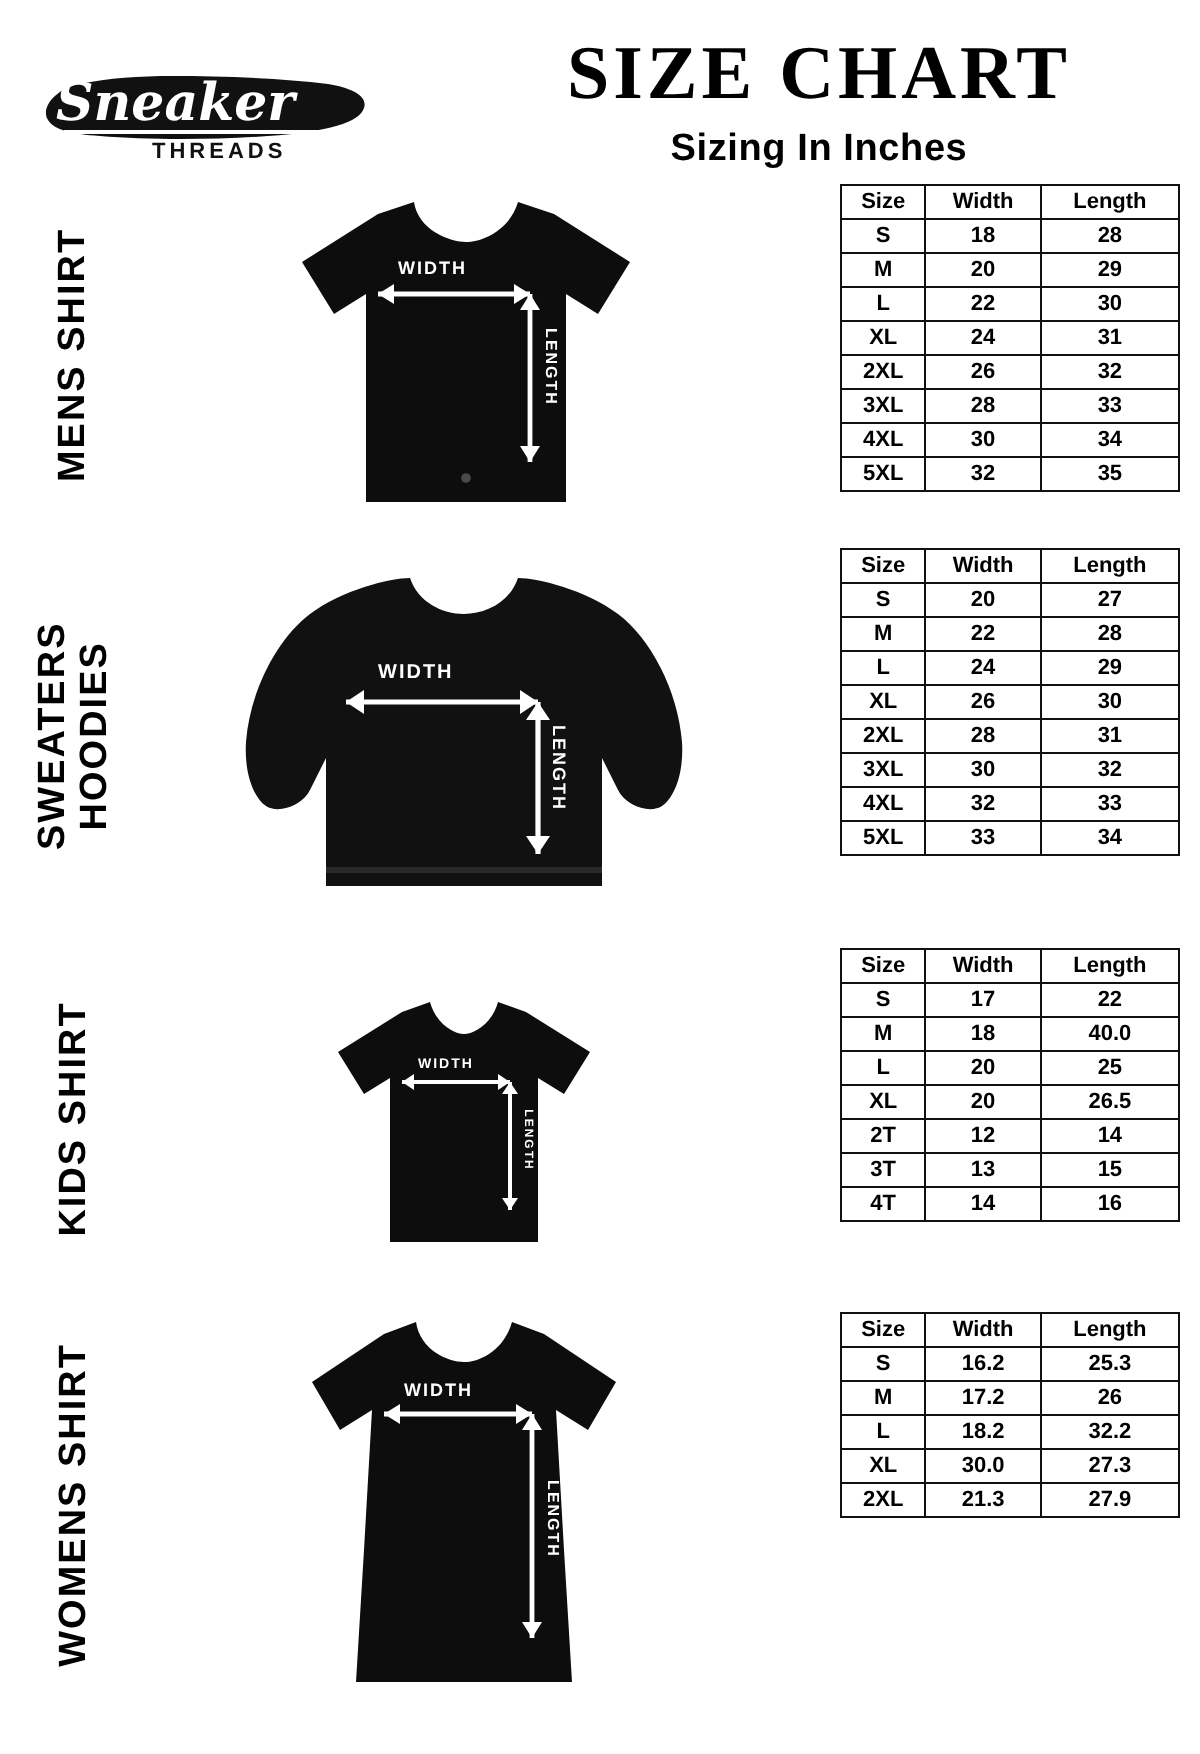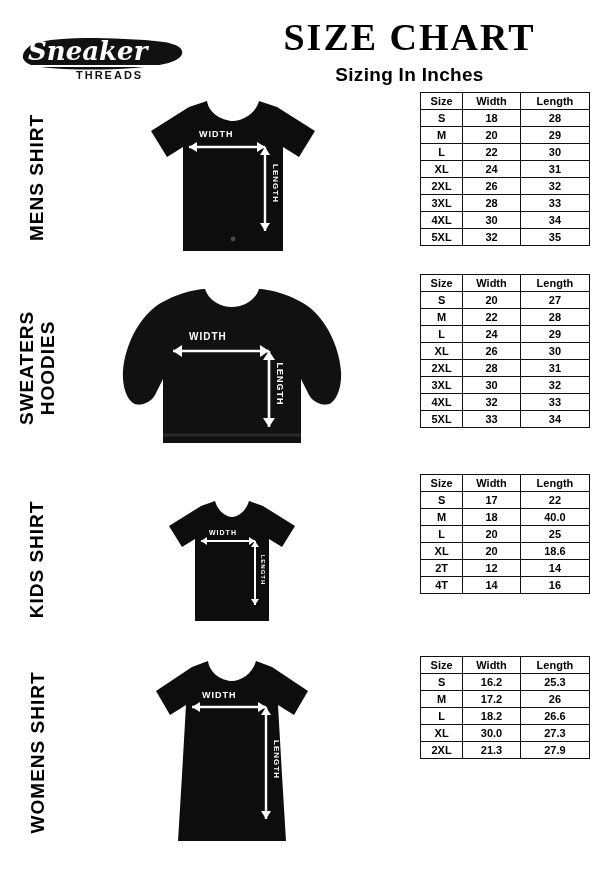--- a/index.html
+++ b/index.html
@@ -344,26 +344,31 @@
             <td>40.0</td>
           </tr>
         <tr>
             <td>L</td>
             <td>20</td>
             <td>25</td>
           </tr>
         <tr>
             <td>XL</td>
             <td>20</td>
-            <td>18.6</td>
+            <td>26.5</td>
           </tr>
         <tr>
             <td>2T</td>
             <td>12</td>
             <td>14</td>
+          </tr>
+        <tr>
+            <td>3T</td>
+            <td>13</td>
+            <td>15</td>
           </tr>
         <tr>
             <td>4T</td>
             <td>14</td>
             <td>16</td>
           </tr>
       </tbody>
     </table>
   </div>
 </div>
@@ -406,21 +411,21 @@
             <td>25.3</td>
           </tr>
         <tr>
             <td>M</td>
             <td>17.2</td>
             <td>26</td>
           </tr>
         <tr>
             <td>L</td>
             <td>18.2</td>
-            <td>26.6</td>
+            <td>32.2</td>
           </tr>
         <tr>
             <td>XL</td>
             <td>30.0</td>
             <td>27.3</td>
           </tr>
         <tr>
             <td>2XL</td>
             <td>21.3</td>
             <td>27.9</td>

